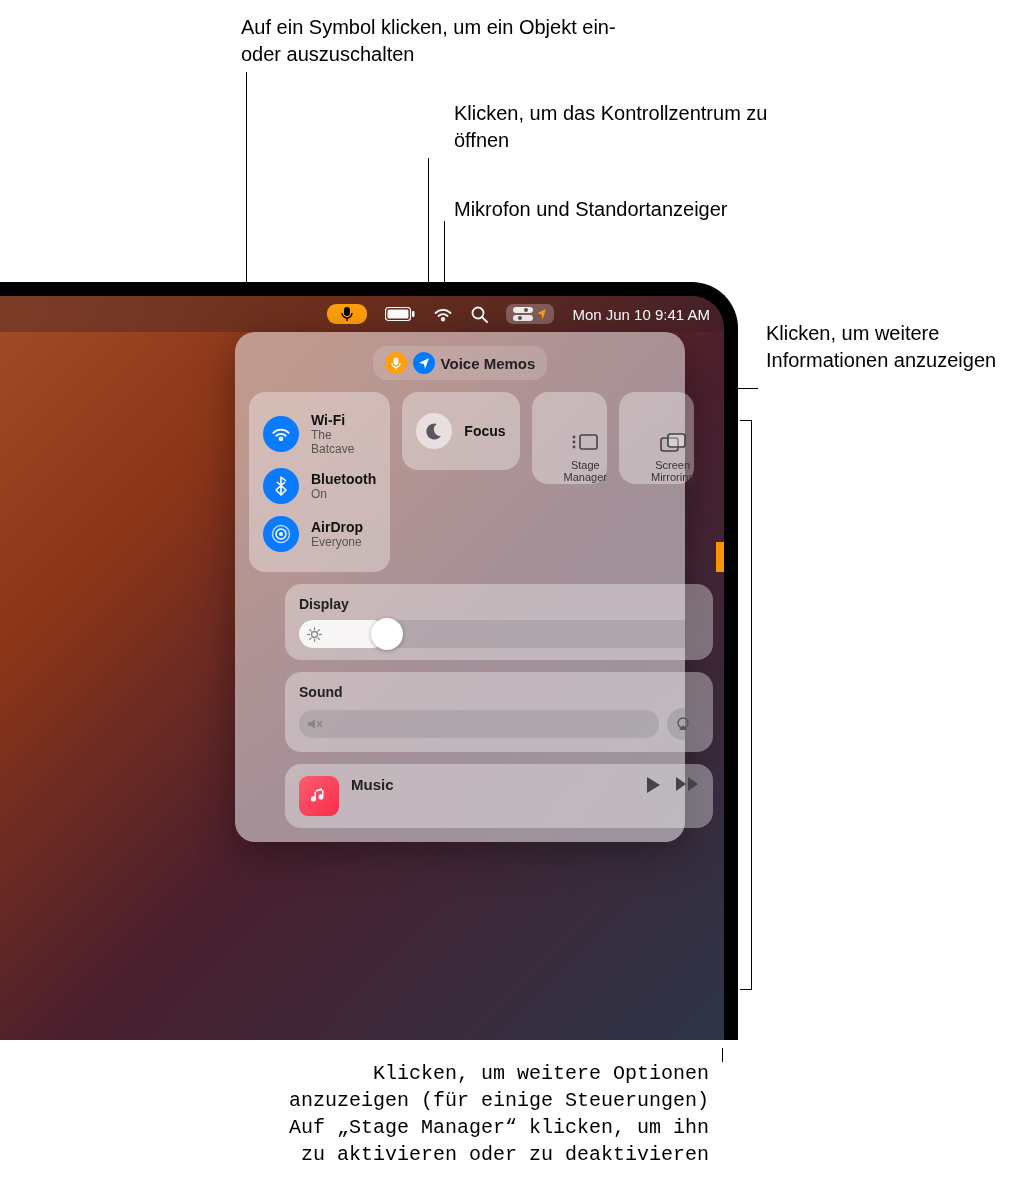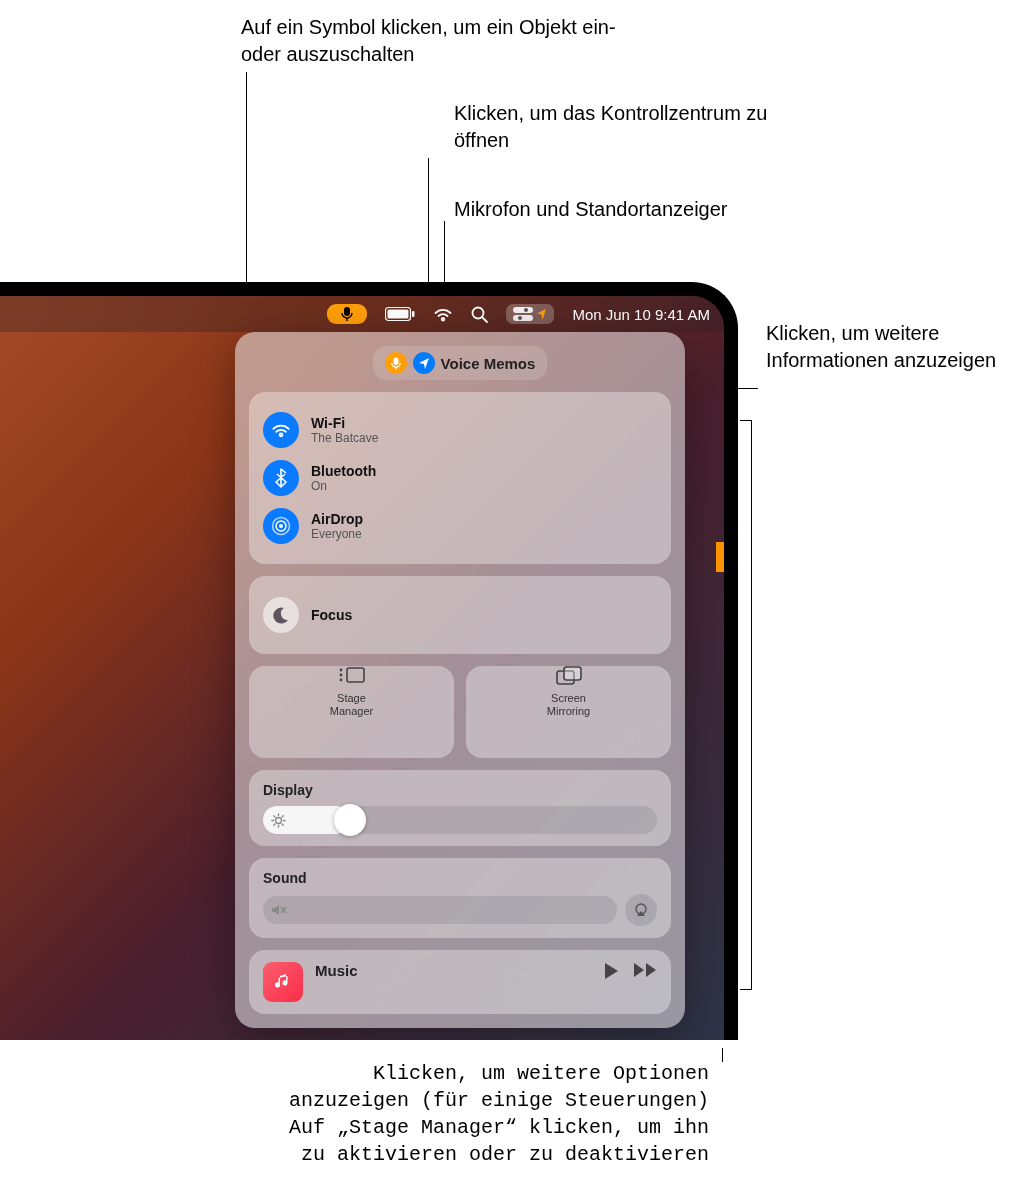--- a/index.html
+++ b/index.html
@@ -86,21 +86,21 @@
     }
     .status-pill {
       width: 22px; height: 22px; border-radius: 50%;
       display: flex; align-items: center; justify-content: center;
     }
     .status-mic { background: #ff9f0a; }
     .status-loc { background: #007aff; }
     .status-text { font-size: 15px; font-weight: 600; color: #222; }
     .cc-grid {
       display: grid;
-      grid-template-columns: 1fr;
+      grid-template-columns: 1fr 1fr 1fr 1fr;
       gap: 12px;
     }
     .cc-tile {
       background: rgba(255,255,255,0.35);
       border-radius: 16px;
       padding: 14px;
     }
     .cc-tile-tall { grid-row: span 2; }
     .conn-item {
       display: flex;
@@ -131,32 +131,34 @@
       display: grid;
       grid-template-columns: 1fr 1fr;
       gap: 12px;
     }
     .small-tile {
       background: rgba(255,255,255,0.35);
       border-radius: 16px;
       display: flex;
       flex-direction: column;
       align-items: center;
-      justify-content: flex-start;
+      justify-content: flex-end;
       gap: 4px;
       height: 92px;
       font-size: 11px;
       text-align: center;
       color: #333;
+      padding-left: 32px;
     }
     .cc-full {
       grid-column: 1 / -1;
       background: rgba(255,255,255,0.35);
       border-radius: 16px;
       padding: 12px 14px;
+      margin-left: 36px;
     }
     .slider-label { font-size: 14px; font-weight: 600; color: #222; margin-bottom: 8px; }
     .slider-track {
       height: 28px;
       background: rgba(120,120,128,0.25);
       border-radius: 14px;
       position: relative;
       display: flex;
       align-items: center;
     }

